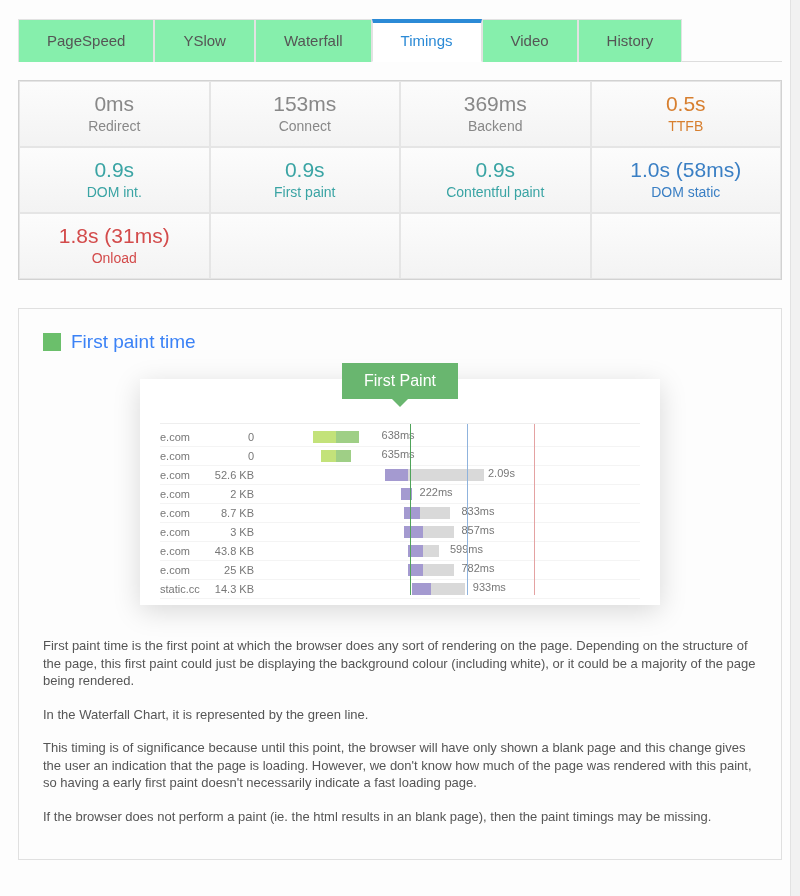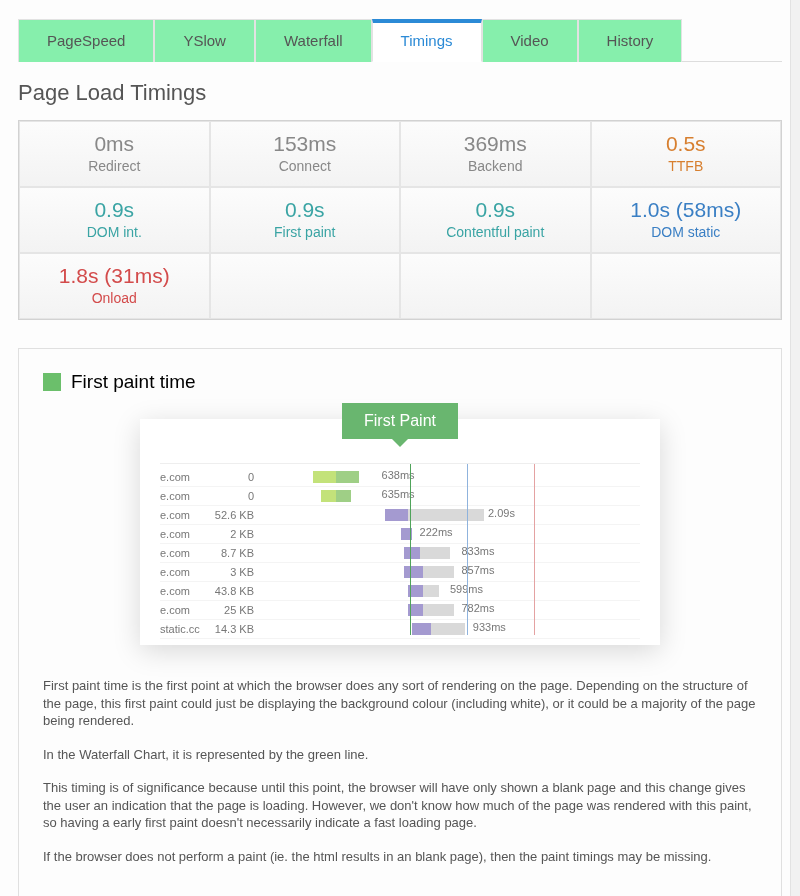--- a/index.html
+++ b/index.html
@@ -86,21 +86,21 @@
   .panel-head {
     display: flex;
     align-items: center;
     gap: 10px;
     margin-bottom: 26px;
   }
   .panel-head .sq {
     width: 18px; height: 18px; background: #6bbf6b;
   }
   .panel-head .ttl {
-    color: #000000;
+    color: #3b82f6;
     font-size: 19px;
   }
   
   .wf-wrap {
     position: relative;
     width: 520px;
     margin: 0 auto 32px auto;
     background: #fff;
     box-shadow: 0 6px 26px rgba(0,0,0,0.15);
     padding: 44px 20px 10px 20px;
@@ -179,21 +179,20 @@
 
   <div class="tabs" id="tabs">
       <div class="tab">PageSpeed</div>
       <div class="tab">YSlow</div>
       <div class="tab">Waterfall</div>
       <div class="tab active">Timings</div>
       <div class="tab">Video</div>
       <div class="tab">History</div>
     </div>
 
-  <h2 class="page-title">Page Load Timings</h2>
 
 
   <div class="timing-grid" id="timing-grid">
       <div class="timing-cell c-gray">
         <div class="timing-value">0ms</div>
         <div class="timing-label">Redirect</div>
       </div>
       <div class="timing-cell c-gray">
         <div class="timing-value">153ms</div>
         <div class="timing-label">Connect</div>

